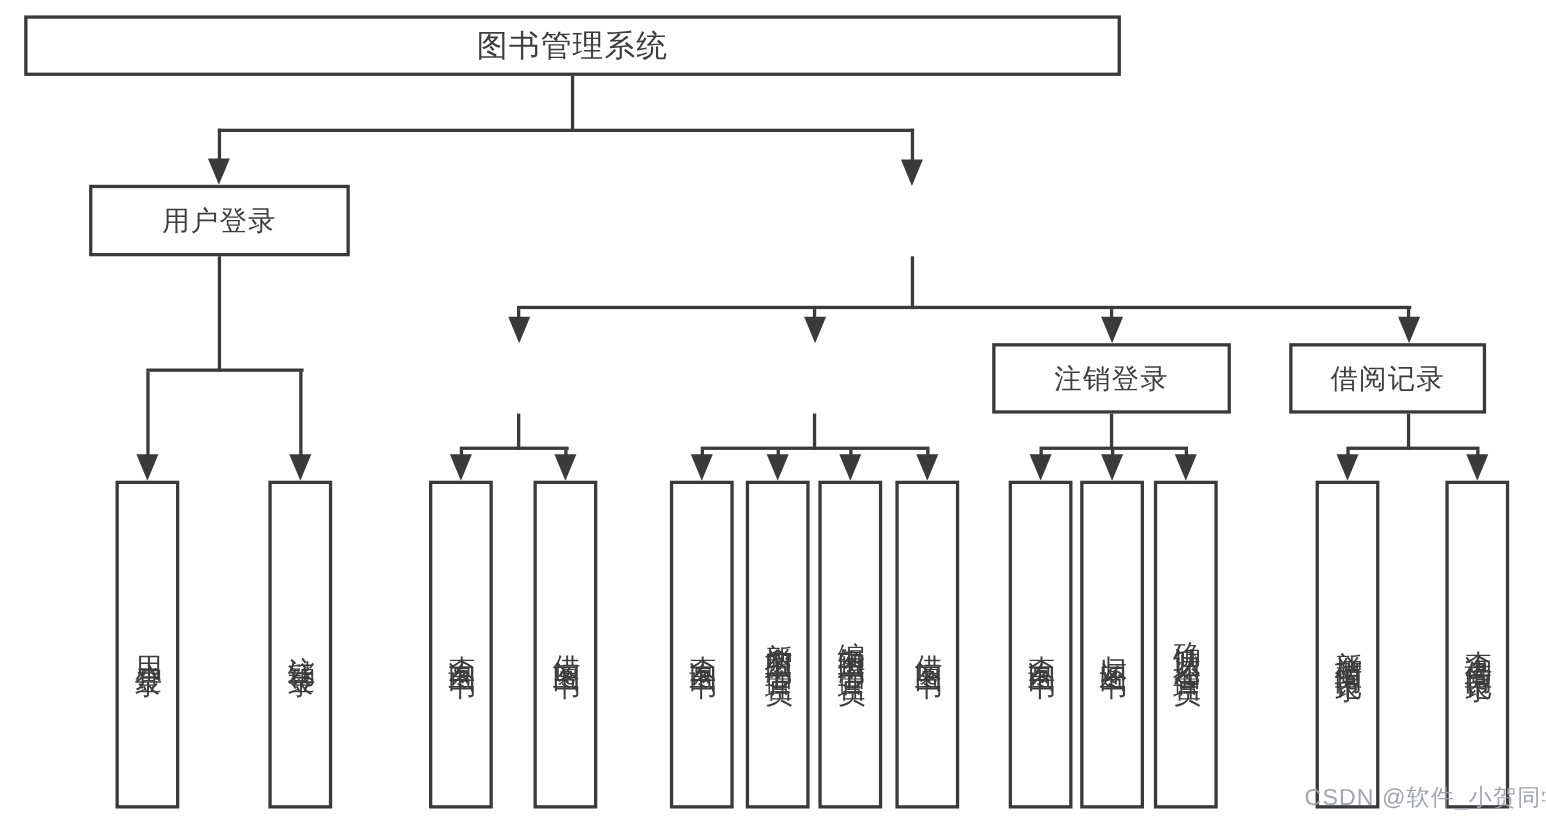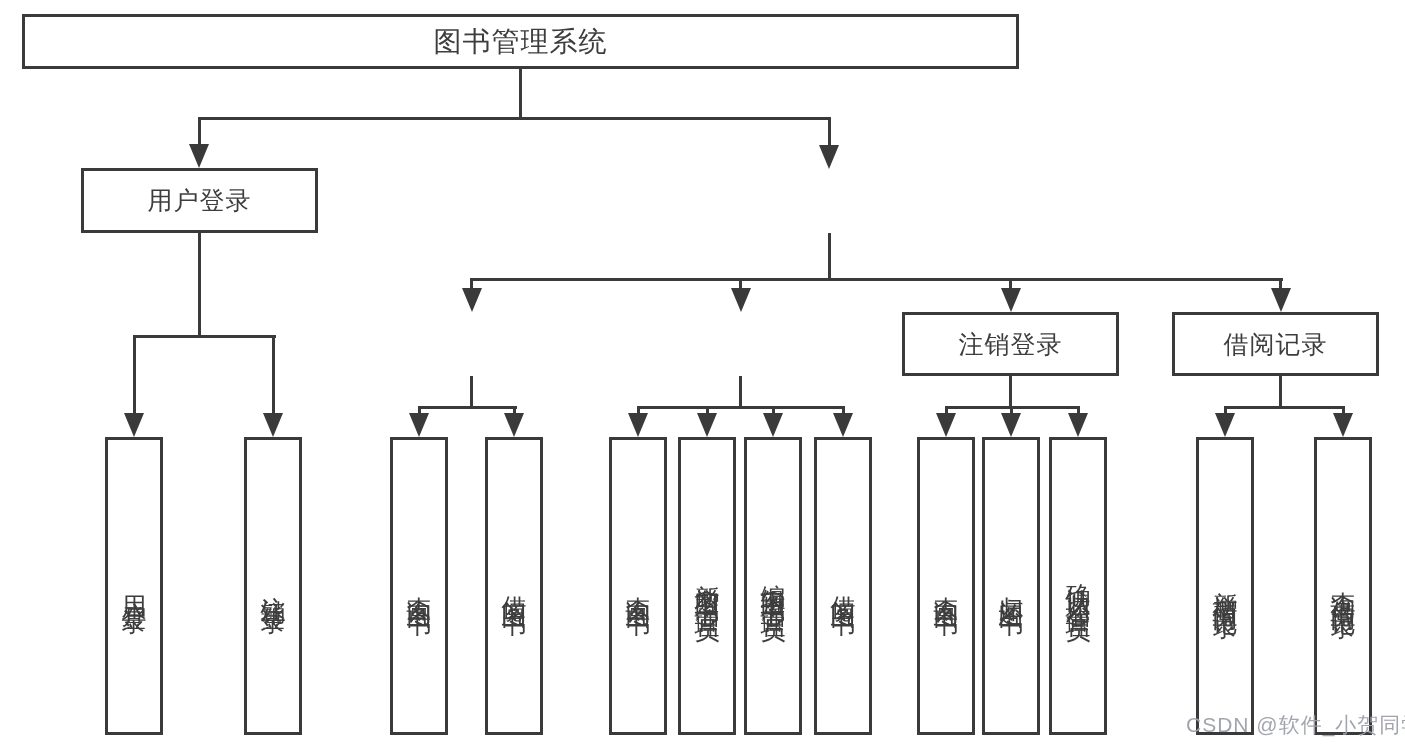--- a/index.html
+++ b/index.html
@@ -78,21 +78,21 @@
   <div class="vl" style="left:470px;top:281px;height:10px;"></div>
   <div class="ar" style="left:461.5px;top:288px;"></div>
   <div class="vl" style="left:739px;top:281px;height:10px;"></div>
   <div class="ar" style="left:730.5px;top:288px;"></div>
   <div class="vl" style="left:1009px;top:281px;height:10px;"></div>
   <div class="ar" style="left:1000.5px;top:288px;"></div>
   <div class="vl" style="left:1279px;top:281px;height:10px;"></div>
   <div class="ar" style="left:1270.5px;top:288px;"></div>
 
   <div class="box" style="left:902px;top:312px;width:217px;height:64px;">注销登录</div>
-  <div class="box" style="left:1172px;top:312px;width:207px;height:64px;">借阅记录</div>
+  <div class="box" style="left:1172px;top:312px;width:179px;height:64px;">借阅记录</div>
 
   <div class="vl" style="left:470px;top:376px;height:33px;"></div>
   <div class="hl" style="left:417.5px;top:406px;width:99px;"></div>
   <div class="vl" style="left:417.5px;top:409px;height:7px;"></div>
   <div class="ar" style="left:409px;top:413px;"></div>
   <div class="vl" style="left:512.5px;top:409px;height:7px;"></div>
   <div class="ar" style="left:504px;top:413px;"></div>
 
   <div class="vl" style="left:739px;top:376px;height:33px;"></div>
   <div class="hl" style="left:636.5px;top:406px;width:208px;"></div>

